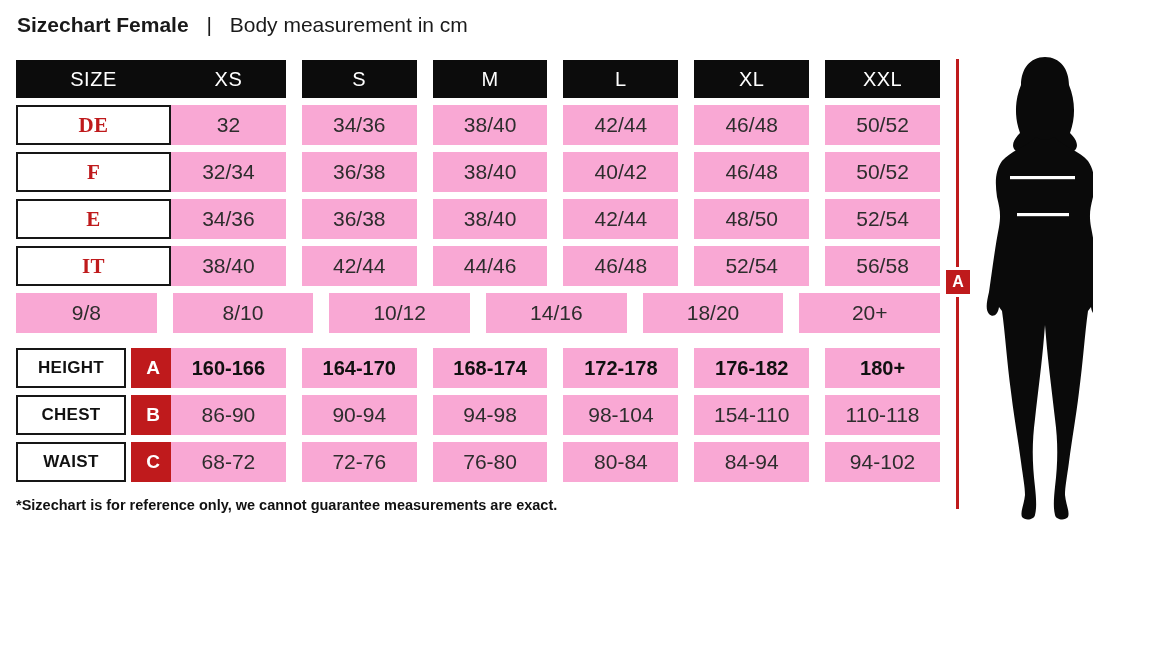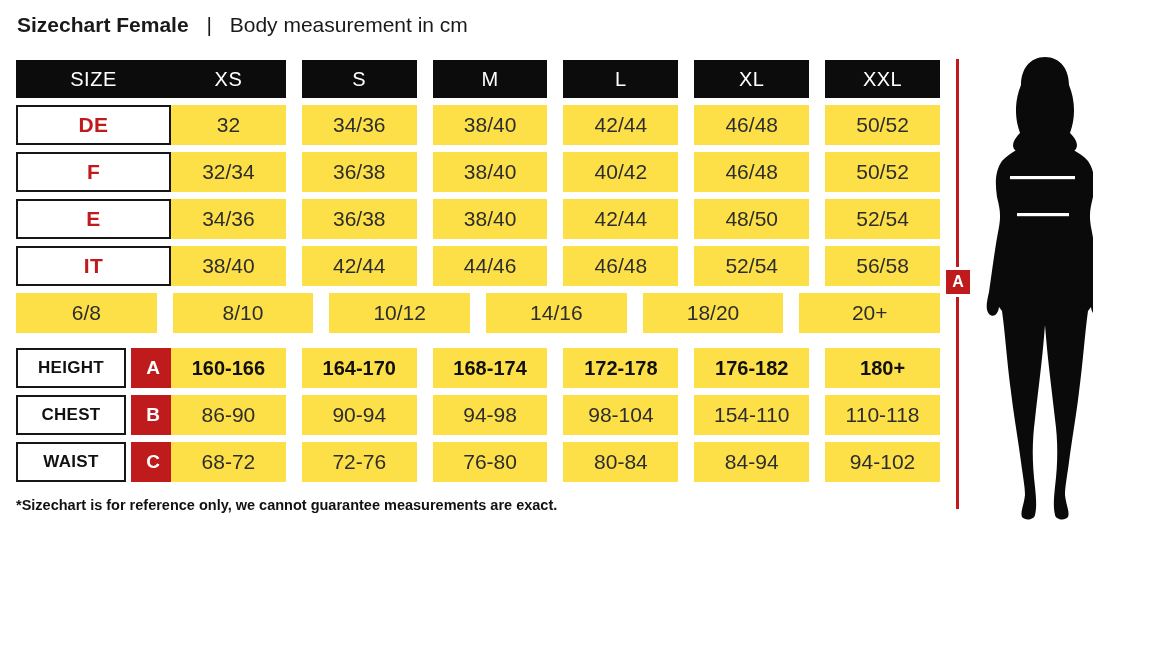--- a/index.html
+++ b/index.html
@@ -23,28 +23,28 @@
   .cells { display:flex; gap:16px; flex:1; }
   .cells > div { flex:1; display:flex; align-items:center; justify-content:center; }
 
   .blackbox { background:#0c0c0c; color:#ffffff; font-size:20px; letter-spacing:0.5px;
               display:flex; align-items:center; justify-content:center; }
   .labelwrap .blackbox { flex:1; }
   .hcell { background:#0c0c0c; color:#ffffff; font-size:20px; letter-spacing:0.5px; }
 
   .whitebox { background:#ffffff; border:2px solid #161616; flex:1;
               display:flex; align-items:center; justify-content:center; }
-  .regionlabel { color:#bf1a1c; font-weight:bold; font-size:21px; letter-spacing:0.3px; }
+  .regionlabel { color:#bf1a1c; font-weight:bold; font-size:21px; letter-spacing:0.3px;font-family:Liberation Serif, serif; }
   .measlabel { color:#111111; font-weight:bold; font-size:17px; letter-spacing:0.3px; }
 
   .measbox { width:106px; flex:none; }
   .marker { width:44px; flex:none; margin-left:5px; background:#bf1a1c; color:#ffffff;
             font-weight:bold; font-size:19px; display:flex; align-items:center; justify-content:center; }
 
-  .gcell { background:#fde047; color:#2d2d2d; font-size:21px; }
+  .gcell { background:#f9a8d4; color:#2d2d2d; font-size:21px; }
   .gcell.bold { font-weight:bold; color:#111111; font-size:20px; }
 
   
   .footnote { position:absolute; left:16px; top:497px; font-size:14.5px; font-weight:bold; color:#111111; }
 
   
   .vline { position:absolute; left:956px; top:59px; width:3px; height:450px; background:#bf1a1c; }
   .badge { position:absolute; width:24px; height:24px; background:#bf1a1c; color:#ffffff;
            font-weight:bold; font-size:16px; display:flex; align-items:center; justify-content:center;
            outline:3px solid #ffffff; }
@@ -142,21 +142,21 @@
         <div class="gcell">42/44</div>
         <div class="gcell">44/46</div>
         <div class="gcell">46/48</div>
         <div class="gcell">52/54</div>
         <div class="gcell">56/58</div>
       </div>
     </div>
 
     <div class="trow body">
       <div class="cells">
-        <div class="gcell">6/8</div>
+        <div class="gcell">9/8</div>
         <div class="gcell">8/10</div>
         <div class="gcell">10/12</div>
         <div class="gcell">14/16</div>
         <div class="gcell">18/20</div>
         <div class="gcell">20+</div>
       </div>
     </div>
 
     <div class="gapspacer"></div>
 

